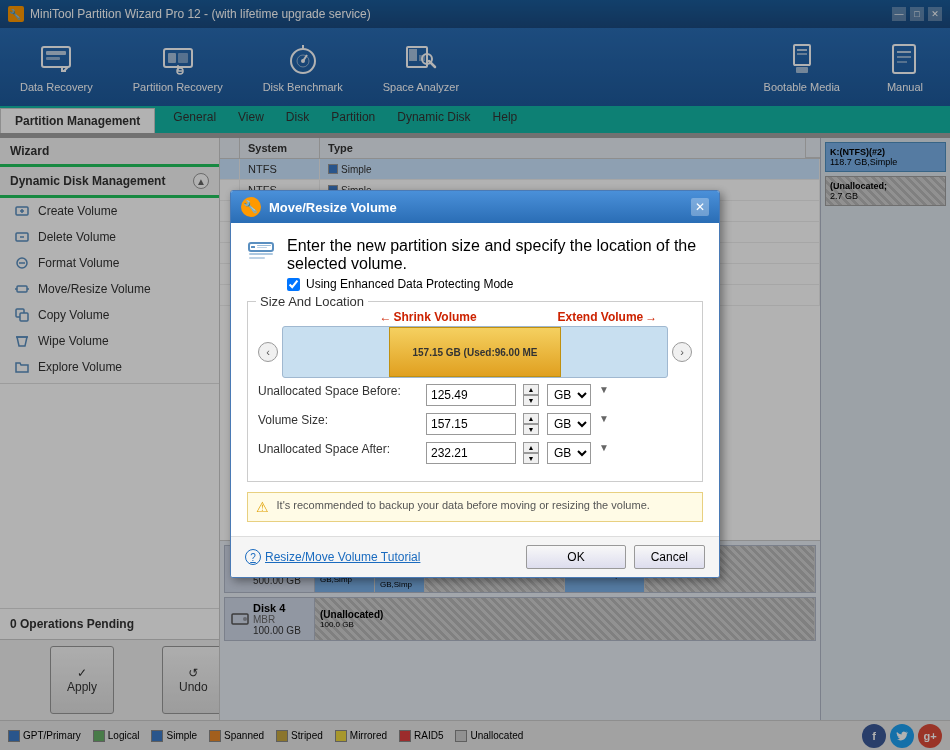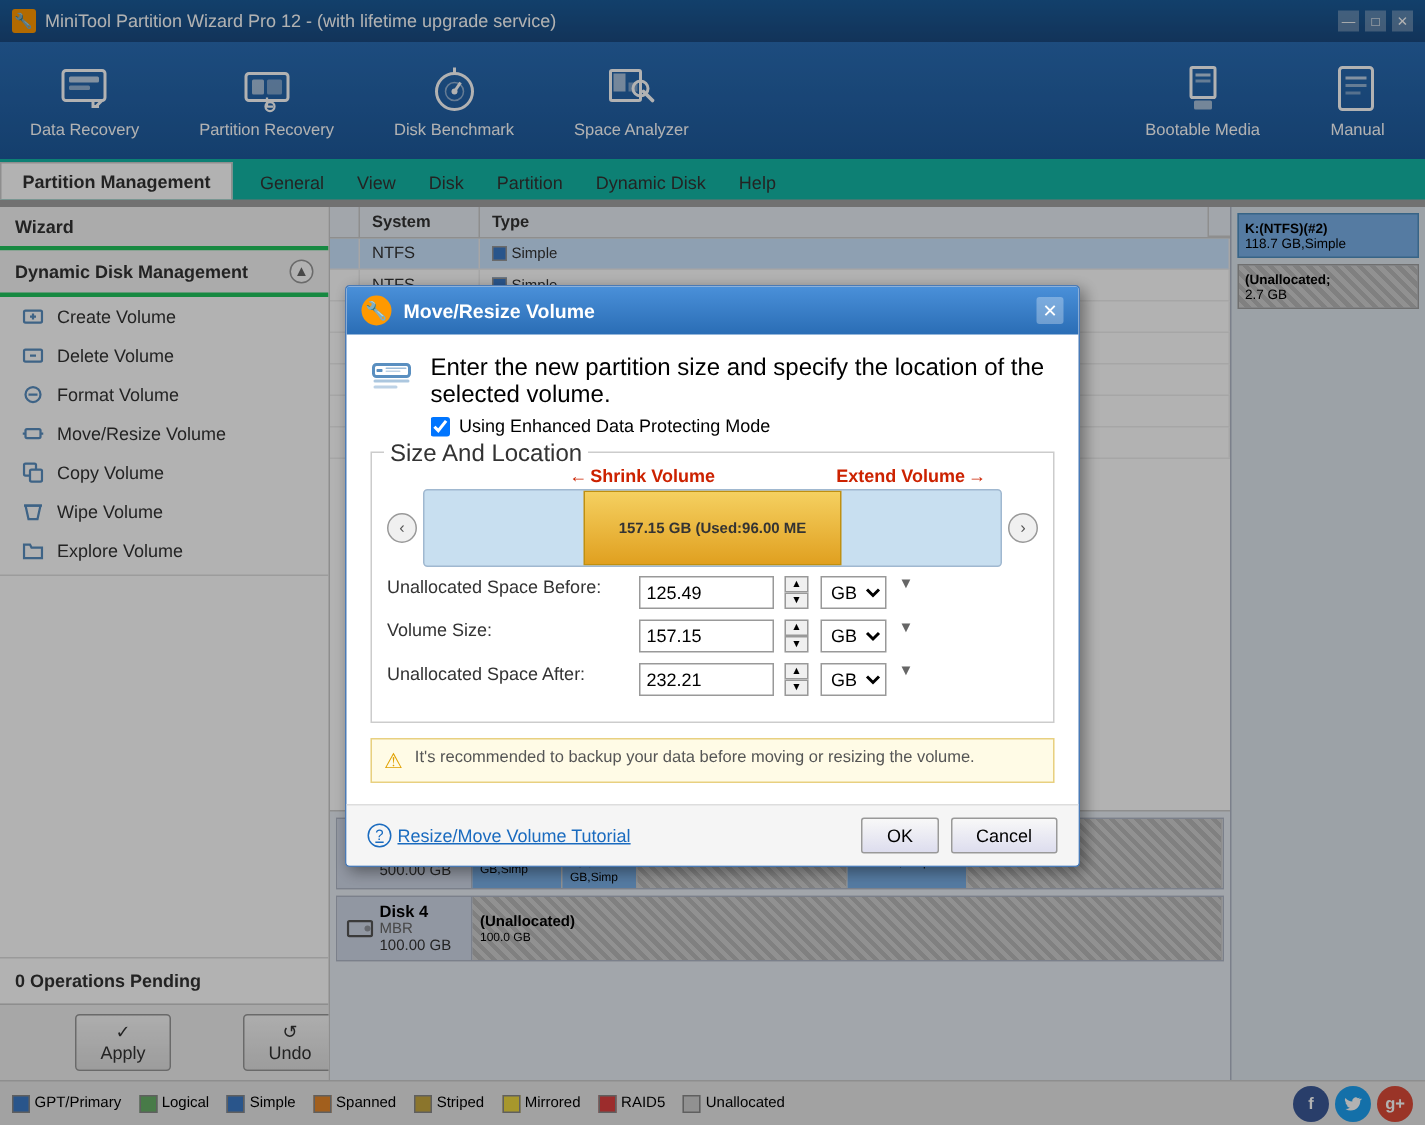--- a/index.html
+++ b/index.html
@@ -58,21 +58,21 @@
       border-bottom: none;
       padding: 5px 14px;
       font-size: 12px;
       font-weight: bold;
       color: #333;
       cursor: pointer;
       margin-top: 2px;
     }
     .menu-items {
       display: flex;
-      align-items: flex-end;
+      align-items: flex-start;
       padding: 0 8px;
       gap: 2px;
     }
     .menu-item {
       padding: 4px 10px;
       font-size: 12px;
       color: #333;
       cursor: pointer;
       border-radius: 2px;
     }
@@ -236,21 +236,21 @@
 
     
     .action-buttons {
       display: flex;
       gap: 8px;
       padding: 6px 10px;
       background: #f0f0f0;
       border-top: 1px solid #ccc;
     }
     .action-btn {
-      padding: 4px 16px;
+      padding: 19px 16px;
       font-size: 12px;
       border: 1px solid #999;
       background: linear-gradient(to bottom, #f8f8f8, #e0e0e0);
       cursor: pointer;
       border-radius: 3px;
       color: #333;
       margin-left: 40px;
     }
     .action-btn:disabled { color: #999; cursor: default; }
 
@@ -313,21 +313,21 @@
       border: 1px solid #ccc;
       padding: 8px 10px 10px;
       margin-bottom: 10px;
       position: relative;
     }
     .dialog-section-title {
       position: absolute;
       top: -8px; left: 8px;
       background: white;
       padding: 0 4px;
-      font-size: 16px;
+      font-size: 13px;
       color: #333;
       text-align: right;
     }
 
     
     .partition-bar-container {
       display: flex;
       align-items: center;
       gap: 4px;
       margin-bottom: 10px;
@@ -420,21 +420,21 @@
       align-items: center;
       justify-content: space-between;
       padding: 8px 14px;
       border-top: 1px solid #ddd;
       background: #f5f5f5;
     }
     .dialog-link { color: #1a6bbf; font-size: 12px; cursor: pointer; text-decoration: underline; display: flex; align-items: center; gap: 4px; }
     .dialog-link-icon { width: 16px; height: 16px; border-radius: 50%; border: 1px solid #1a6bbf; display: flex; align-items: center; justify-content: center; font-size: 10px; color: #1a6bbf; }
     .dialog-action-btns { display: flex; gap: 8px; }
     .dialog-ok-btn {
-      padding: 4px 16px;
+      padding: 4px 40px;
       background: linear-gradient(to bottom, #f8f8f8, #dde);
       border: 1px solid #999;
       font-size: 12px; cursor: pointer;
       border-radius: 2px;
     }
     .dialog-cancel-btn {
       padding: 4px 16px;
       background: linear-gradient(to bottom, #f8f8f8, #dde);
       border: 1px solid #999;
       font-size: 12px; cursor: pointer;

